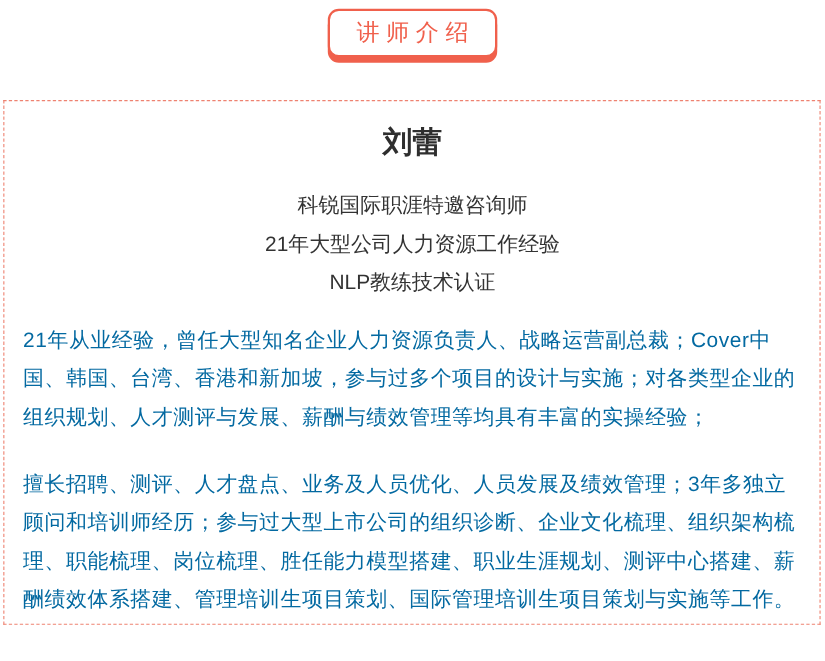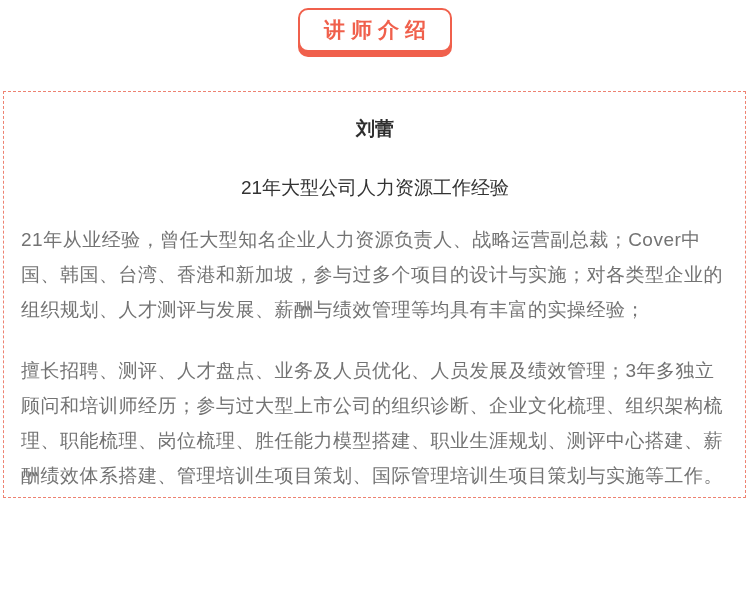--- a/index.html
+++ b/index.html
@@ -22,73 +22,75 @@
     padding-top: 8px;
   }
   .badge {
     display: inline-block;
     background: #ffffff;
     border: 2px solid #f0604c;
     border-radius: 10px;
     box-shadow: 0 5px 0 0 #f0604c;
     color: #f0604c;
     font-size: 21px;
-    font-weight: 700;
+    font-weight: 400;
     letter-spacing: 6px;
     padding: 8px 18px 8px 24px;
     line-height: 24px;
   }
   .card {
     margin: 39px 4px 0 3px;
     border: 1px dashed #ee8271;
     padding: 22px 16px 4px 17px;
     box-sizing: border-box;
     background: #ffffff;
   }
   .lecturer-name {
     margin: 0 0 26px 0;
     text-align: center;
-    font-size: 19px;
+    font-size: 27px;
     font-weight: 700;
     line-height: 30px;
     color: #2e2e2e;
   }
   .credential {
     margin: 0;
     text-align: center;
     font-size: 19px;
     line-height: 35px;
     color: #333333;
   }
   .bio-para {
     margin: 16px 0 0 0;
     font-size: 19px;
     line-height: 35px;
-    color: #737373;
+    color: #0369a1;
     text-align: left;
     letter-spacing: 0.5px;
   }
 </style>
 </head>
 <body>
 
 <div class="page">
 
   <div class="badge-wrap">
     <div class="badge">
       <span>讲师介绍</span>
     </div>
   </div>
 
   <div class="card">
 
     <h2 class="lecturer-name">刘蕾</h2>
 
     <div>
+      <p class="credential">科锐国际职涯特邀咨询师</p>
       <p class="credential">21年大型公司人力资源工作经验</p>
+      <p class="credential">NLP教练技术认证</p>
     </div>
 
     <p class="bio-para" style="margin-top:17px;">21年从业经验，曾任大型知名企业人力资源负责人、战略运营副总裁；Cover中国、韩国、台湾、香港和新加坡，参与过多个项目的设计与实施；对各类型企业的组织规划、人才测评与发展、薪酬与绩效管理等均具有丰富的实操经验；</p>
 
     <p class="bio-para" style="margin-top:26px;">擅长招聘、测评、人才盘点、业务及人员优化、人员发展及绩效管理；3年多独立顾问和培训师经历；参与过大型上市公司的组织诊断、企业文化梳理、组织架构梳理、职能梳理、岗位梳理、胜任能力模型搭建、职业生涯规划、测评中心搭建、薪酬绩效体系搭建、管理培训生项目策划、国际管理培训生项目策划与实施等工作。</p>
 
   </div>
 
 </div>
 

